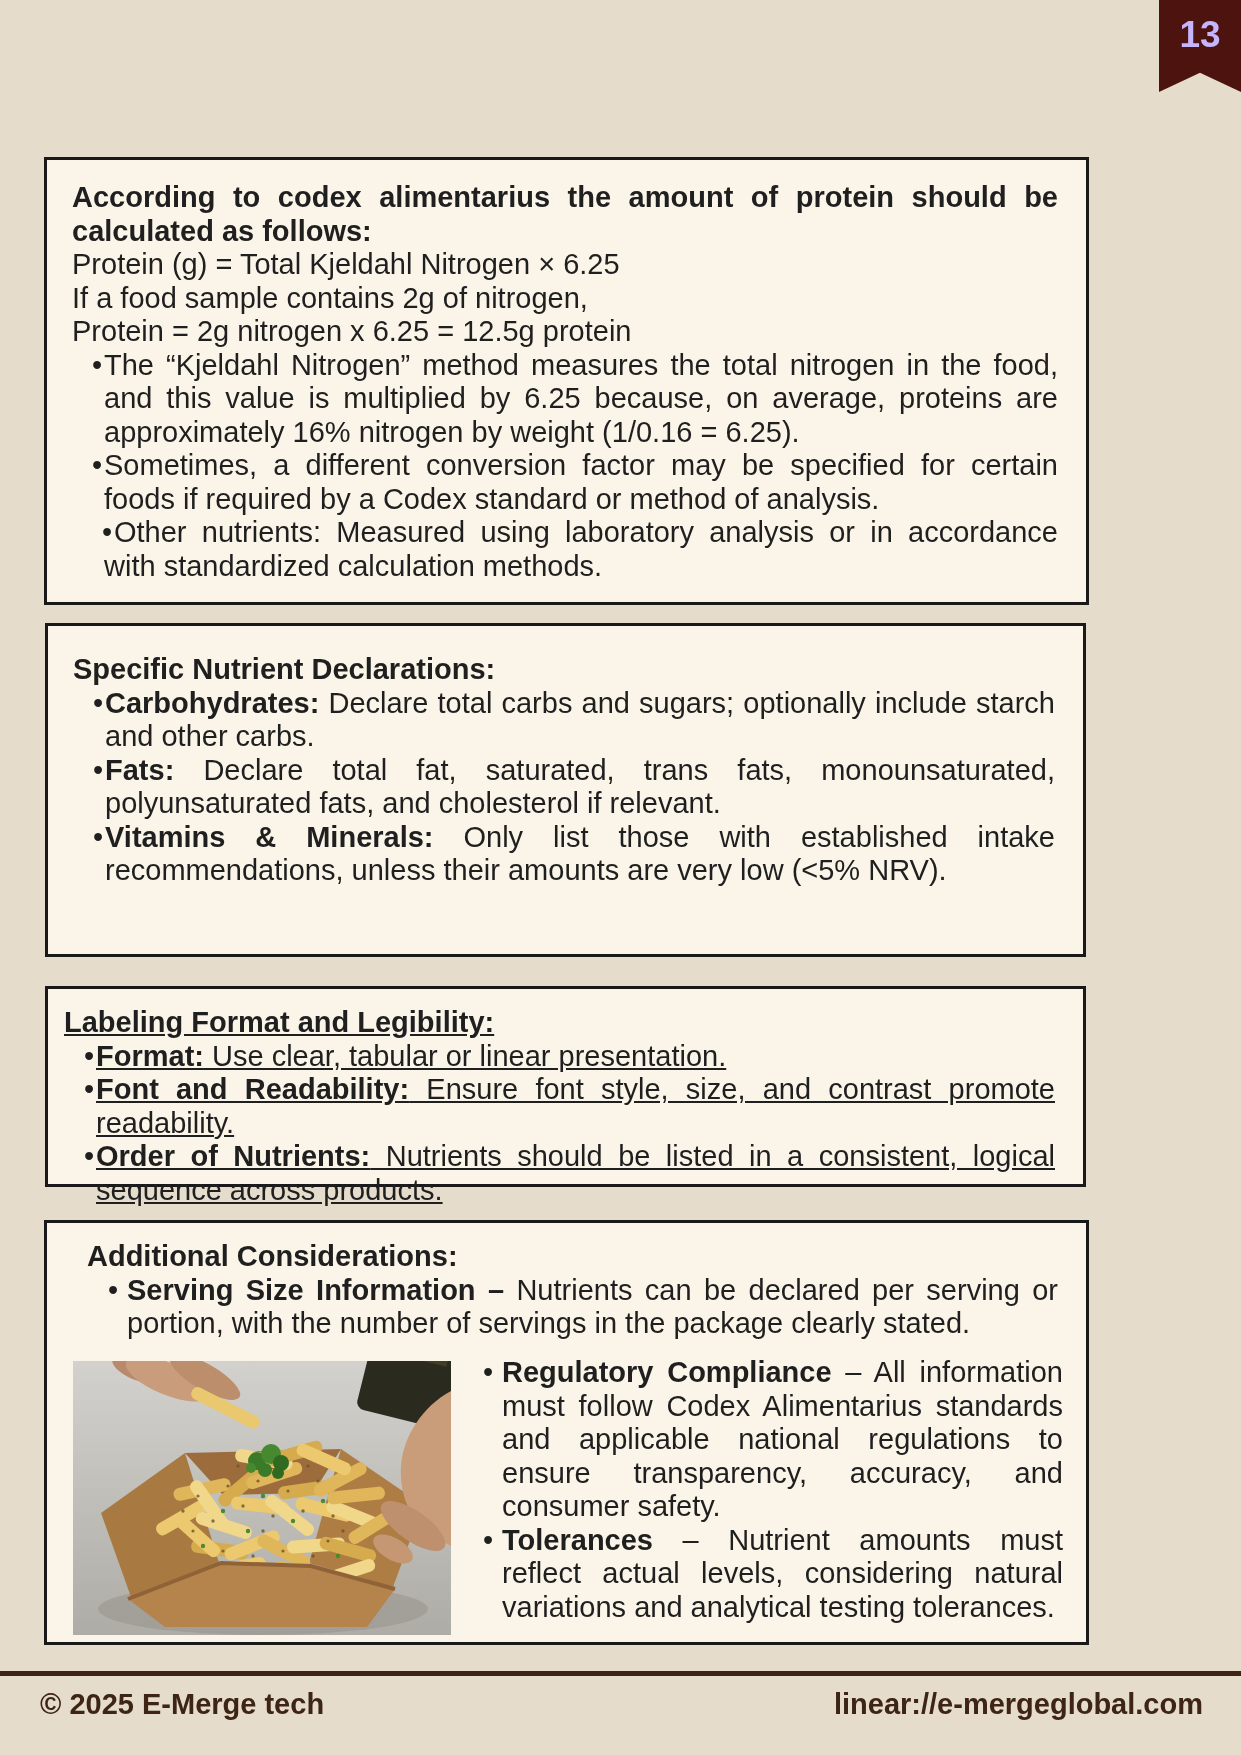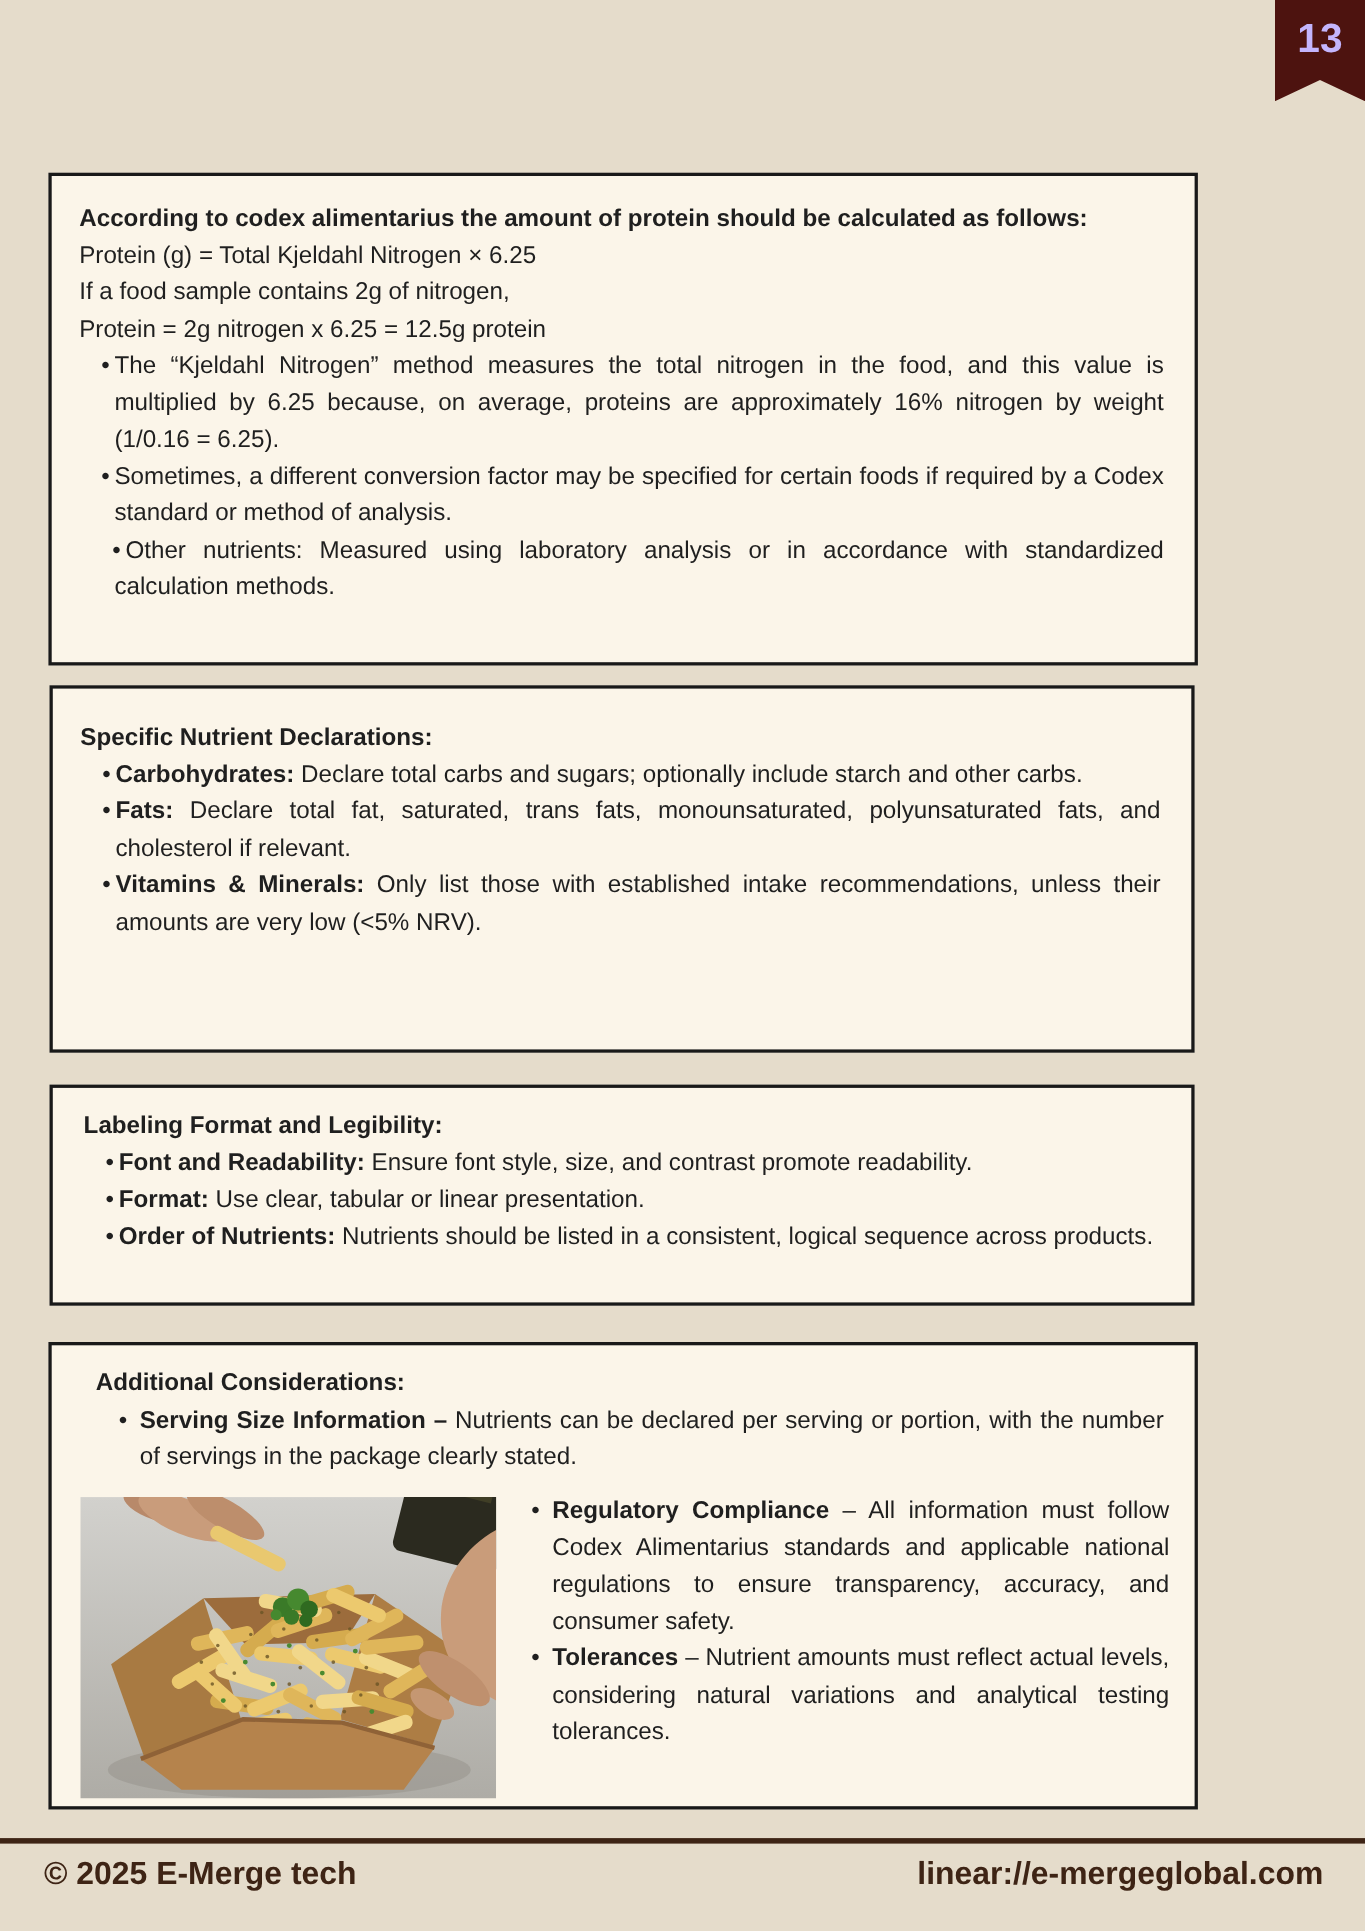--- a/index.html
+++ b/index.html
@@ -10,25 +10,25 @@
   
   .badge{
     position:absolute;top:0;right:0;width:82px;height:92px;background:#4d130f;
     clip-path:polygon(0 0,100% 0,100% 100%,50% 79%,0 100%);
     color:#c4b5fd;font-weight:bold;font-size:37px;text-align:center;line-height:70px;
   }
   
   .box{
     position:absolute;left:44px;width:1045px;background:#fbf5e9;
     border:3px solid #191919;box-sizing:border-box;
-    font-size:22px;line-height:33.5px;text-align:justify;
+    font-size:29px;line-height:33.5px;text-align:justify;
   }
   .box1{top:157px;height:448px;padding:21px 28px 0 25px;}
   .box2{top:623px;height:334px;padding:27px 28px 0 25px;left:45px;width:1041px;}
-  .box3{top:986px;height:201px;padding:17px 28px 0 28px;left:45px;width:1041px;}
+  .box3{top:986px;height:201px;padding:17px 28px 0 16px;left:45px;width:1041px;text-decoration:underline;}
   .box4{top:1220px;height:425px;padding:17px 28px 0 40px;}
   .box p{margin:0;}
   .b{font-weight:bold;}
   .box ul{list-style:none;margin:0;padding:0;}
   .box li{position:relative;padding-left:32px;}
   .box li::before{content:"\2022";position:absolute;left:20px;top:0;}
   .box4 > ul > li{padding-left:40px;}
   .box4 > ul > li::before{left:21px;}
   
   .photo{position:absolute;left:26px;top:138px;width:378px;height:274px;display:block;}
@@ -83,24 +83,24 @@
       <li>
         <span class="b">Vitamins &amp; Minerals:</span><span> Only list those with established intake recommendations, unless their amounts are very low (&lt;5% NRV).</span>
       </li>
     </ul>
   </section>
 
   <section class="box box3">
     <p class="b">Labeling Format and Legibility:</p>
     <ul>
       <li>
+        <span class="b">Format:</span><span> Use clear, tabular or linear presentation.</span>
+      </li>
+      <li>
         <span class="b">Font and Readability:</span><span> Ensure font style, size, and contrast promote readability.</span>
-      </li>
-      <li>
-        <span class="b">Format:</span><span> Use clear, tabular or linear presentation.</span>
       </li>
       <li>
         <span class="b">Order of Nutrients:</span><span> Nutrients should be listed in a consistent, logical sequence across products.</span>
       </li>
     </ul>
   </section>
 
   <section class="box box4">
     <p class="b">Additional Considerations:</p>
     <ul>

